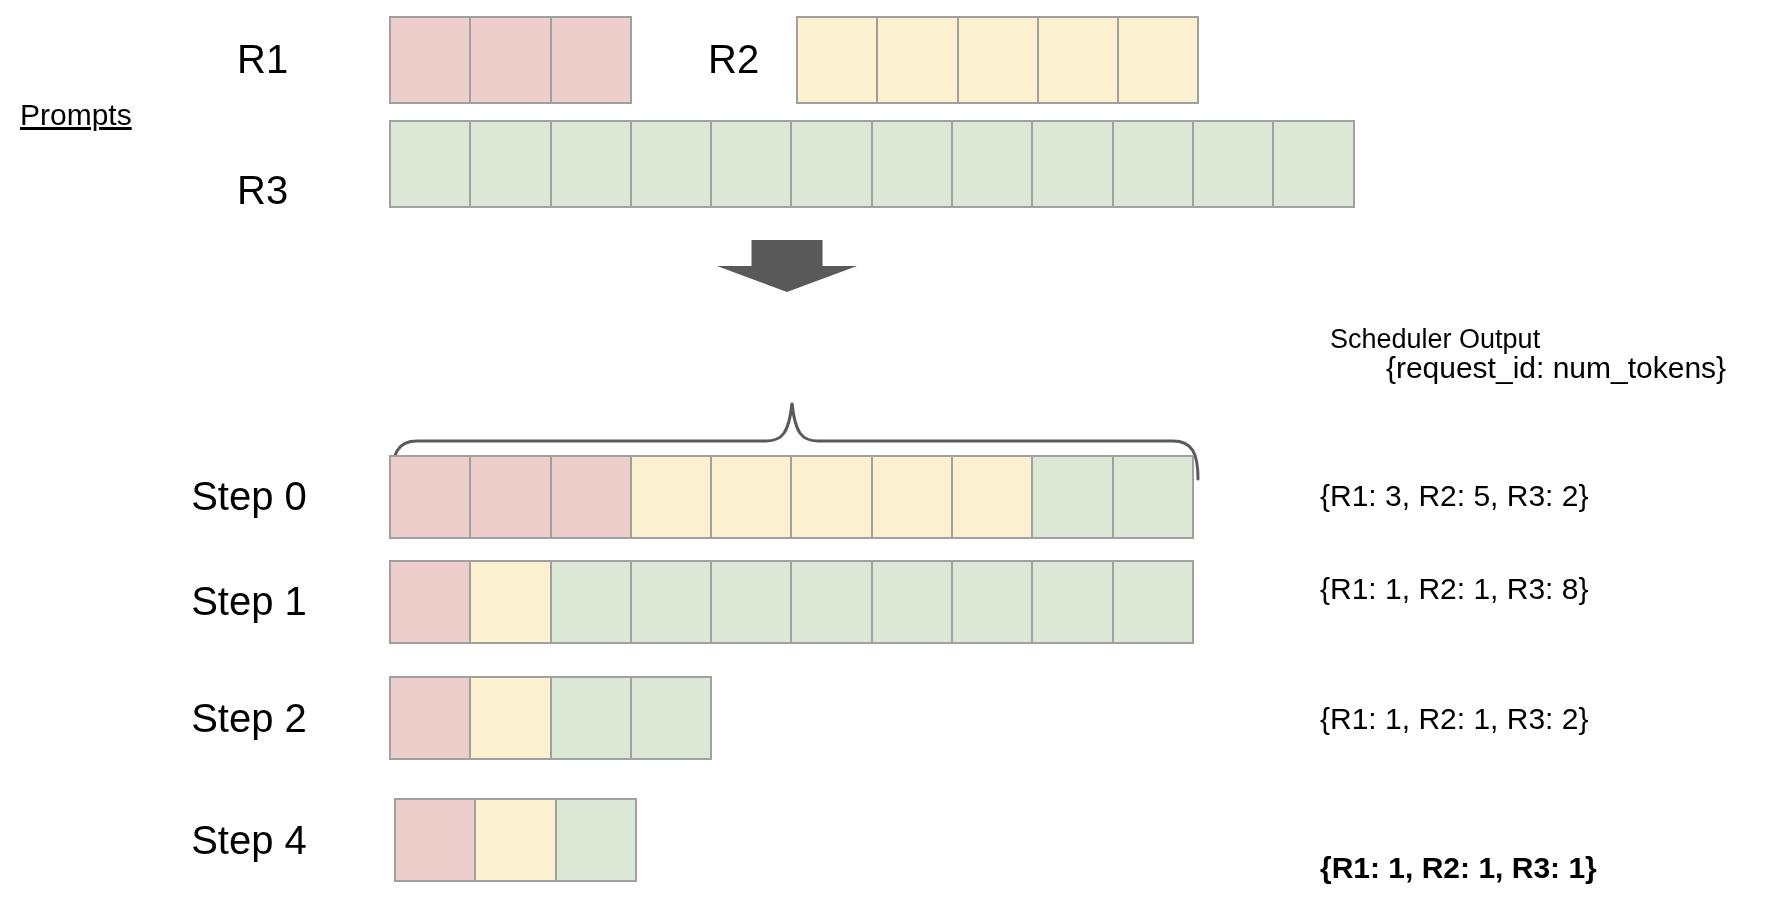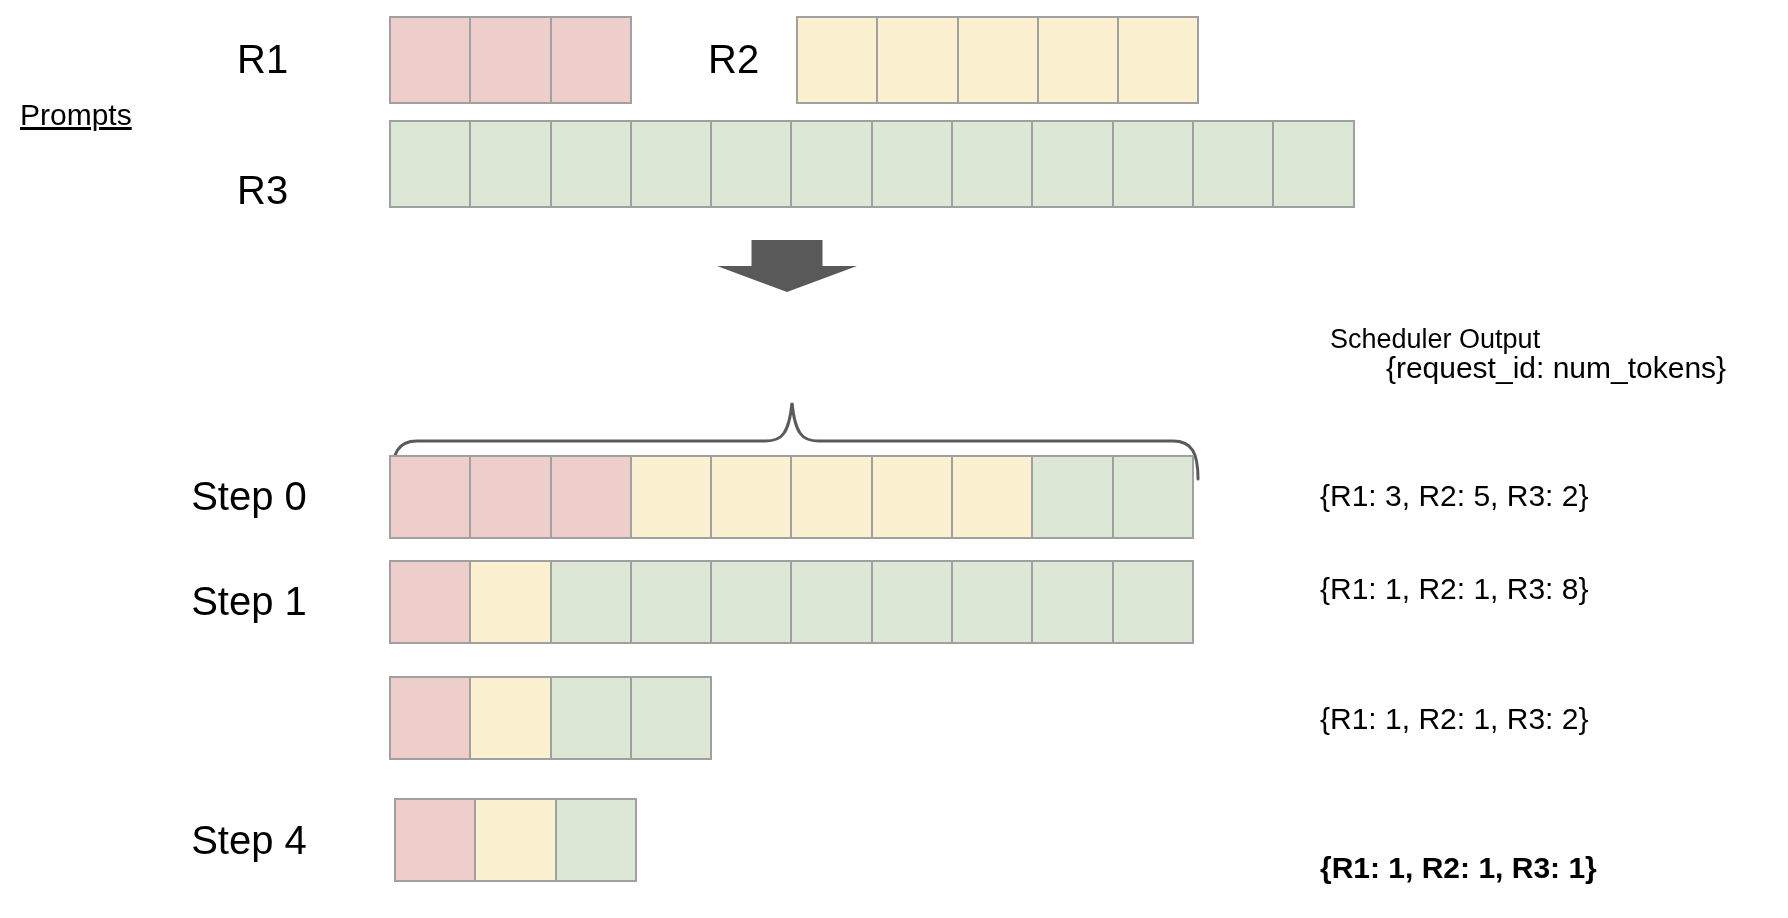--- a/index.html
+++ b/index.html
@@ -143,20 +143,21 @@
       <div class="cell" style="background: rgb(220, 231, 214); border-color: rgb(160, 160, 160);"></div>
       <div class="cell" style="background: rgb(220, 231, 214); border-color: rgb(160, 160, 160);"></div>
       <div class="cell" style="background: rgb(220, 231, 214); border-color: rgb(160, 160, 160);"></div>
       <div class="cell" style="background: rgb(220, 231, 214); border-color: rgb(160, 160, 160);"></div>
       <div class="cell" style="background: rgb(220, 231, 214); border-color: rgb(160, 160, 160);"></div>
       <div class="cell" style="background: rgb(220, 231, 214); border-color: rgb(160, 160, 160);"></div>
       <div class="cell" style="background: rgb(220, 231, 214); border-color: rgb(160, 160, 160);"></div>
       <div class="cell" style="background: rgb(220, 231, 214); border-color: rgb(160, 160, 160);"></div>
     </div>
 
+  <div class="lbl step-label" id="step2-label">Step 2</div>
   <div class="row row-step" id="row-step2" style="border-color: rgb(160, 160, 160);">
       <div class="cell" style="background: rgb(237, 206, 203); border-color: rgb(160, 160, 160);"></div>
       <div class="cell" style="background: rgb(251, 240, 208); border-color: rgb(160, 160, 160);"></div>
       <div class="cell" style="background: rgb(220, 231, 214); border-color: rgb(160, 160, 160);"></div>
       <div class="cell" style="background: rgb(220, 231, 214); border-color: rgb(160, 160, 160);"></div>
     </div>
 
   <div class="lbl step-label" id="step3-label">Step 4</div>
   <div class="row row-step" id="row-step3" style="border-color: rgb(160, 160, 160);">
       <div class="cell" style="background: rgb(237, 206, 203); border-color: rgb(160, 160, 160);"></div>

